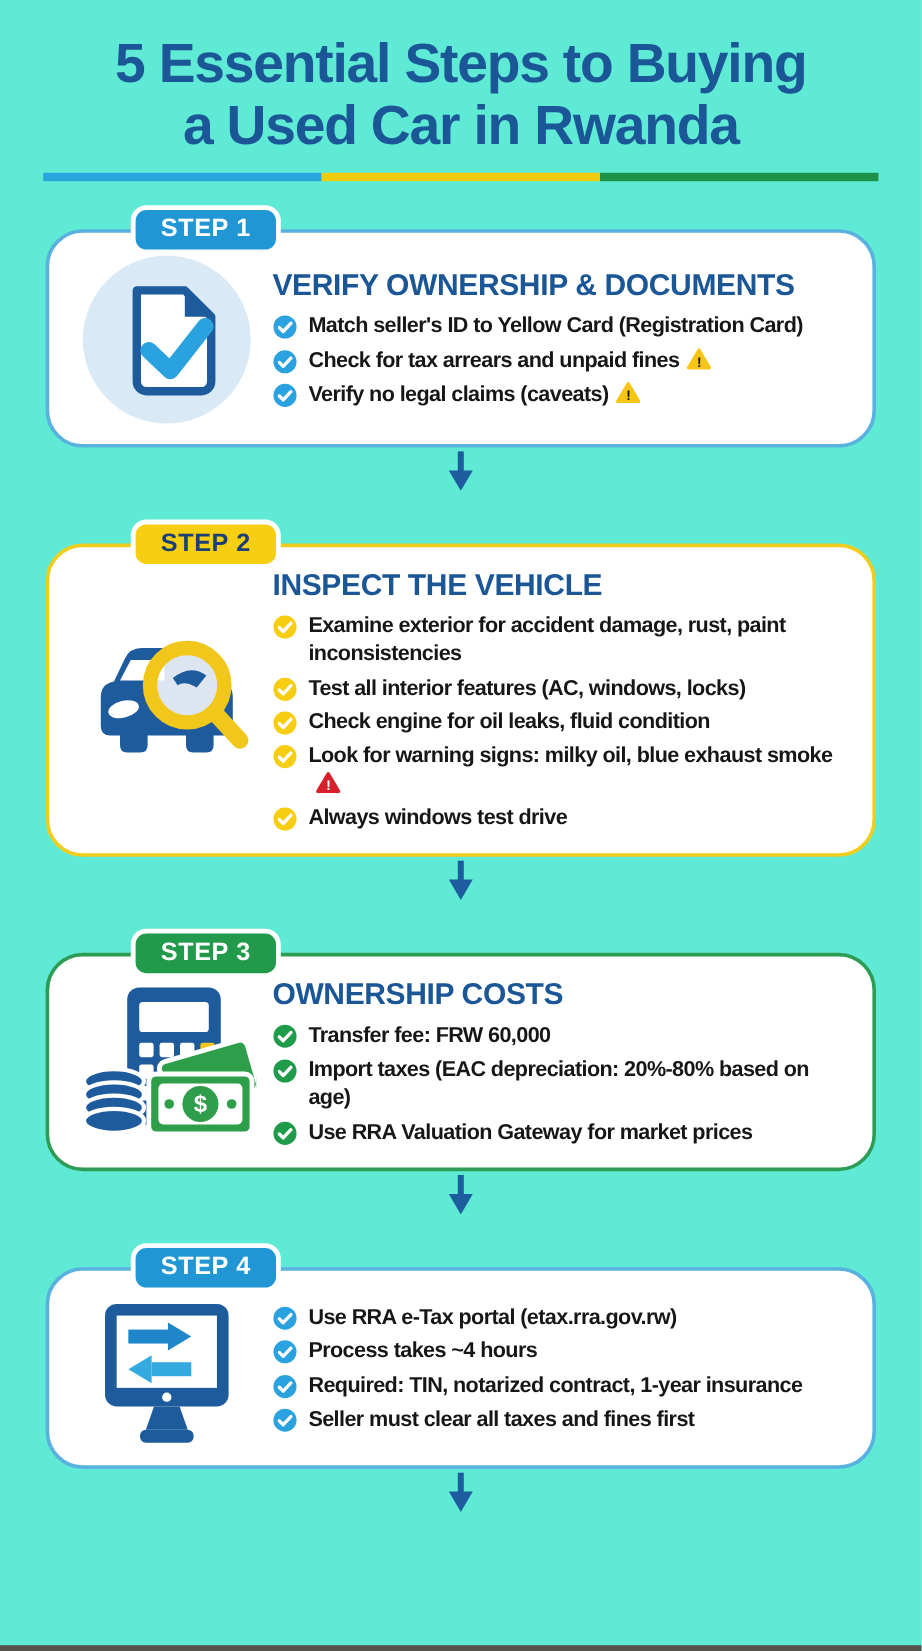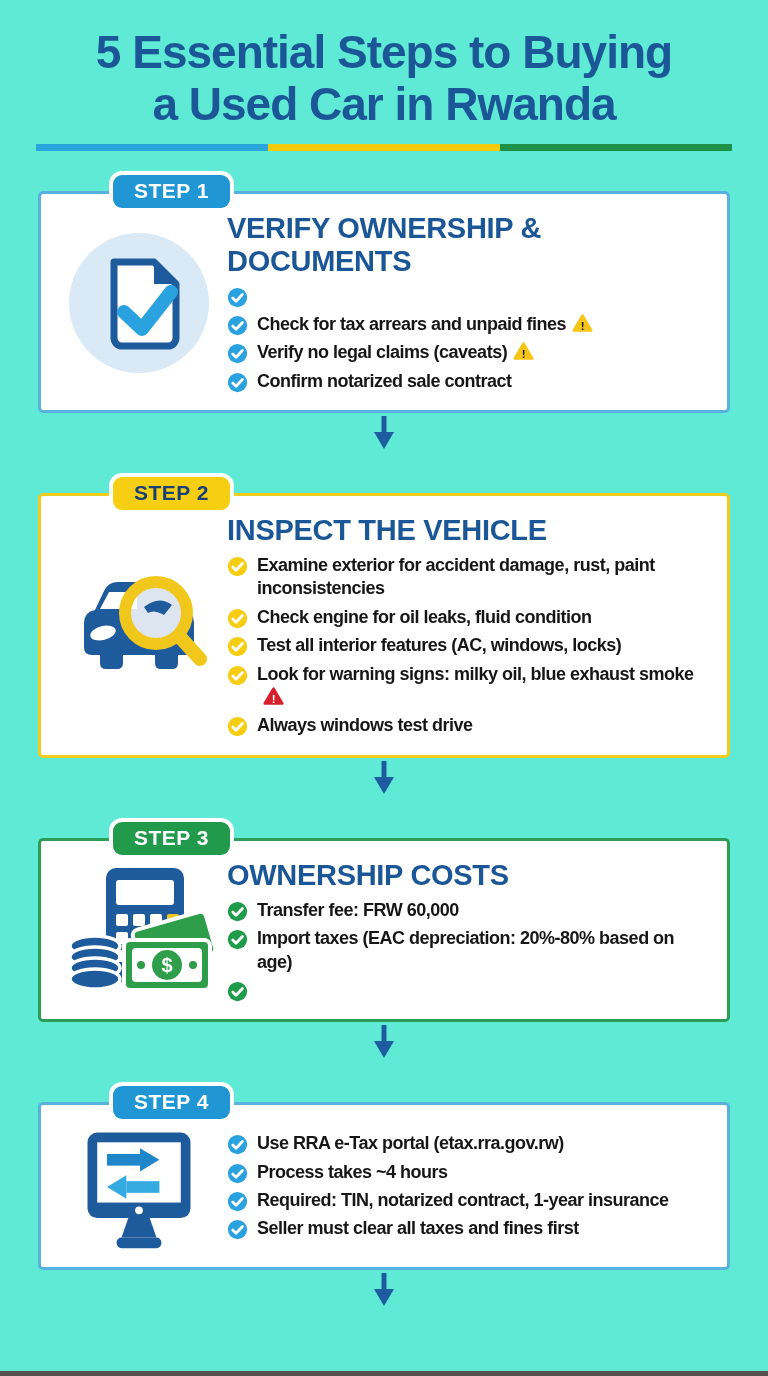--- a/index.html
+++ b/index.html
@@ -12,34 +12,34 @@
     margin-top:26px; text-align:center;
     font-size:46px; line-height:1.14; font-weight:bold;
     color:var(--navy); letter-spacing:-1px;
   }
   .divider { display:flex; height:7px; margin:13px 36px 0 36px; }
   .divider span { flex:1 1 0; }
 
   .card {
     position:relative; margin:40px 38px 0 38px;
     background:#fff; border:3px solid var(--border);
-    border-radius:5px; padding:14px 14px 12px 12px;
+    border-radius:31px; padding:14px 14px 12px 12px;
   }
   .badge {
     position:absolute; top:-19px; left:72px;
     background:var(--accent); color:var(--badge-text);
     font-size:21px; font-weight:bold; letter-spacing:0.5px;
     padding:4px 21px 5px 21px; border-radius:9px;
     box-shadow:0 0 0 4px #fff;
   }
   .card-body { display:flex; align-items:center; }
   .icon-col { flex:0 0 172px; display:flex; justify-content:center; align-items:center; }
   .content { flex:1 1 auto; padding:4px 6px 0 2px; }
   .card-title {
-    font-size:29px; font-weight:bold; color:var(--navy);
+    font-size:25px; font-weight:bold; color:var(--navy);
     letter-spacing:-0.3px; margin-bottom:7px;
   }
   .bullets { list-style:none; }
   .bullets li {
     display:flex; align-items:flex-start; gap:9px;
     font-size:18px; font-weight:bold; color:#161616;
     line-height:1.3; letter-spacing:-0.5px; margin-bottom:5px;
   }
   .bullets li .chk { flex:0 0 21px; width:21px; height:21px; margin-top:2px; }
   .bullets li .warn { width:21px; height:21px; vertical-align:-4px; margin-left:6px; }
@@ -73,47 +73,41 @@
         </svg>
       </div>
       <div class="content">
         <h2 class="card-title">VERIFY OWNERSHIP &amp; DOCUMENTS</h2>
         <ul class="bullets">
             <li>
               <svg class="chk" viewBox="0 0 24 24">
                 <circle cx="12" cy="12" r="11" fill="#2aa2df"></circle>
                 <path d="M6.6 12.6l3.7 3.7 7.3-7.8" stroke="#fff" stroke-width="3.2" fill="none" stroke-linecap="round" stroke-linejoin="round"></path>
               </svg>
+              <span class="bt">Match seller's ID to Yellow Card (Registration Card)</span>
             </li>
             <li>
               <svg class="chk" viewBox="0 0 24 24">
                 <circle cx="12" cy="12" r="11" fill="#2aa2df"></circle>
                 <path d="M6.6 12.6l3.7 3.7 7.3-7.8" stroke="#fff" stroke-width="3.2" fill="none" stroke-linecap="round" stroke-linejoin="round"></path>
               </svg>
               <span class="bt">Check for tax arrears and unpaid fines<svg class="warn" viewBox="0 0 24 24">
                   <path d="M12 3 L22 20 H2 Z" fill="#f7c515" stroke="#f7c515" stroke-width="3" stroke-linejoin="round"></path>
                   <text x="12" y="19" text-anchor="middle" font-size="13" font-weight="bold" fill="#111">!</text>
                 </svg></span>
             </li>
             <li>
               <svg class="chk" viewBox="0 0 24 24">
                 <circle cx="12" cy="12" r="11" fill="#2aa2df"></circle>
                 <path d="M6.6 12.6l3.7 3.7 7.3-7.8" stroke="#fff" stroke-width="3.2" fill="none" stroke-linecap="round" stroke-linejoin="round"></path>
               </svg>
               <span class="bt">Verify no legal claims (caveats)<svg class="warn" viewBox="0 0 24 24">
                   <path d="M12 3 L22 20 H2 Z" fill="#f7c515" stroke="#f7c515" stroke-width="3" stroke-linejoin="round"></path>
                   <text x="12" y="19" text-anchor="middle" font-size="13" font-weight="bold" fill="#111">!</text>
                 </svg></span>
-            </li>
-            <li>
-              <svg class="chk" viewBox="0 0 24 24">
-                <circle cx="12" cy="12" r="11" fill="#2aa2df"></circle>
-                <path d="M6.6 12.6l3.7 3.7 7.3-7.8" stroke="#fff" stroke-width="3.2" fill="none" stroke-linecap="round" stroke-linejoin="round"></path>
-              </svg>
-              <span class="bt">Confirm notarized sale contract</span>
             </li>
           </ul>
       </div>
     </div>
   </section>
 
   <div class="arrow-zone">
     <svg viewBox="0 0 30 34">
         <rect x="12.5" y="0" width="5" height="18" fill="#1d5c9e"></rect>
         <polygon points="5,16 25,16 15,33" fill="#1d5c9e"></polygon>
@@ -142,28 +136,28 @@
                 <circle cx="12" cy="12" r="11" fill="#f6cd11"></circle>
                 <path d="M6.6 12.6l3.7 3.7 7.3-7.8" stroke="#fff" stroke-width="3.2" fill="none" stroke-linecap="round" stroke-linejoin="round"></path>
               </svg>
               <span class="bt">Examine exterior for accident damage, rust, paint inconsistencies</span>
             </li>
             <li>
               <svg class="chk" viewBox="0 0 24 24">
                 <circle cx="12" cy="12" r="11" fill="#f6cd11"></circle>
                 <path d="M6.6 12.6l3.7 3.7 7.3-7.8" stroke="#fff" stroke-width="3.2" fill="none" stroke-linecap="round" stroke-linejoin="round"></path>
               </svg>
+              <span class="bt">Test all interior features (AC, windows, locks)</span>
+            </li>
+            <li>
+              <svg class="chk" viewBox="0 0 24 24">
+                <circle cx="12" cy="12" r="11" fill="#f6cd11"></circle>
+                <path d="M6.6 12.6l3.7 3.7 7.3-7.8" stroke="#fff" stroke-width="3.2" fill="none" stroke-linecap="round" stroke-linejoin="round"></path>
+              </svg>
               <span class="bt">Check engine for oil leaks, fluid condition</span>
-            </li>
-            <li>
-              <svg class="chk" viewBox="0 0 24 24">
-                <circle cx="12" cy="12" r="11" fill="#f6cd11"></circle>
-                <path d="M6.6 12.6l3.7 3.7 7.3-7.8" stroke="#fff" stroke-width="3.2" fill="none" stroke-linecap="round" stroke-linejoin="round"></path>
-              </svg>
-              <span class="bt">Test all interior features (AC, windows, locks)</span>
             </li>
             <li>
               <svg class="chk" viewBox="0 0 24 24">
                 <circle cx="12" cy="12" r="11" fill="#f6cd11"></circle>
                 <path d="M6.6 12.6l3.7 3.7 7.3-7.8" stroke="#fff" stroke-width="3.2" fill="none" stroke-linecap="round" stroke-linejoin="round"></path>
               </svg>
               <span class="bt">Look for warning signs: milky oil, blue exhaust smoke<svg class="warn" viewBox="0 0 24 24">
                   <path d="M12 3 L22 20 H2 Z" fill="#d6202b" stroke="#d6202b" stroke-width="3" stroke-linejoin="round"></path>
                   <text x="12" y="19" text-anchor="middle" font-size="13" font-weight="bold" fill="#fff">!</text>
                 </svg></span>
@@ -238,20 +232,21 @@
                 <circle cx="12" cy="12" r="11" fill="#1f9c49"></circle>
                 <path d="M6.6 12.6l3.7 3.7 7.3-7.8" stroke="#fff" stroke-width="3.2" fill="none" stroke-linecap="round" stroke-linejoin="round"></path>
               </svg>
               <span class="bt">Import taxes (EAC depreciation: 20%-80% based on age)</span>
             </li>
             <li>
               <svg class="chk" viewBox="0 0 24 24">
                 <circle cx="12" cy="12" r="11" fill="#1f9c49"></circle>
                 <path d="M6.6 12.6l3.7 3.7 7.3-7.8" stroke="#fff" stroke-width="3.2" fill="none" stroke-linecap="round" stroke-linejoin="round"></path>
               </svg>
+              <span class="bt">Use RRA Valuation Gateway for market prices</span>
             </li>
           </ul>
       </div>
     </div>
   </section>
 
   <div class="arrow-zone">
     <svg viewBox="0 0 30 34">
         <rect x="12.5" y="0" width="5" height="18" fill="#1d5c9e"></rect>
         <polygon points="5,16 25,16 15,33" fill="#1d5c9e"></polygon>

